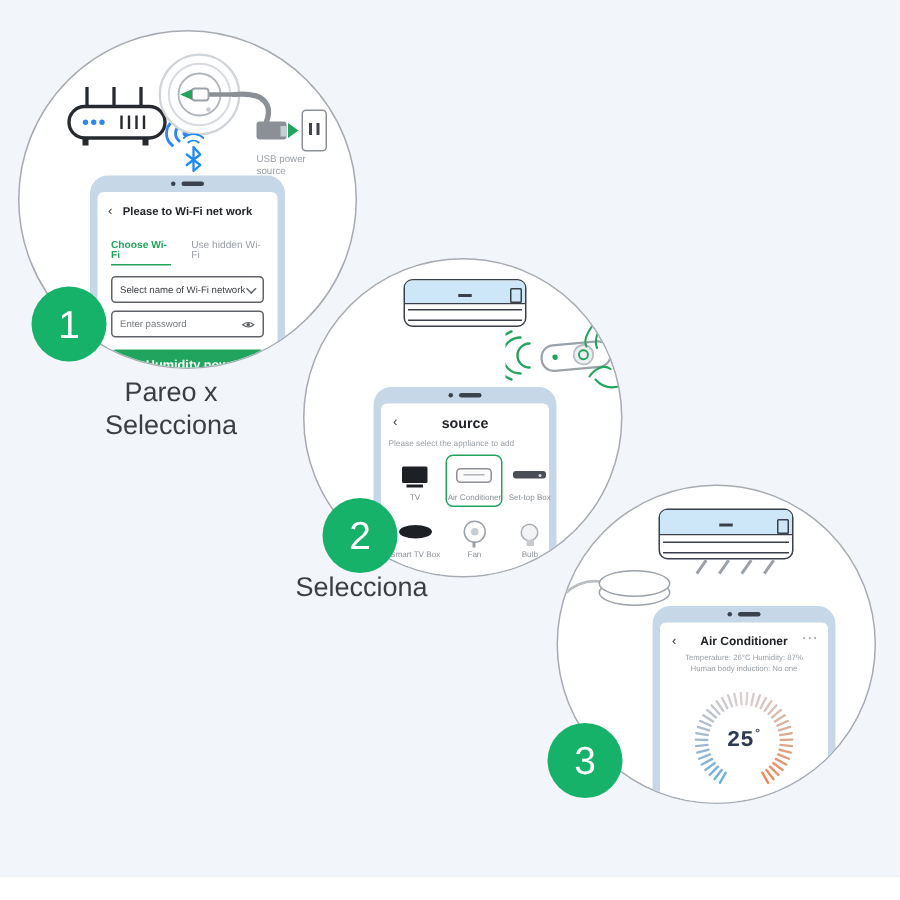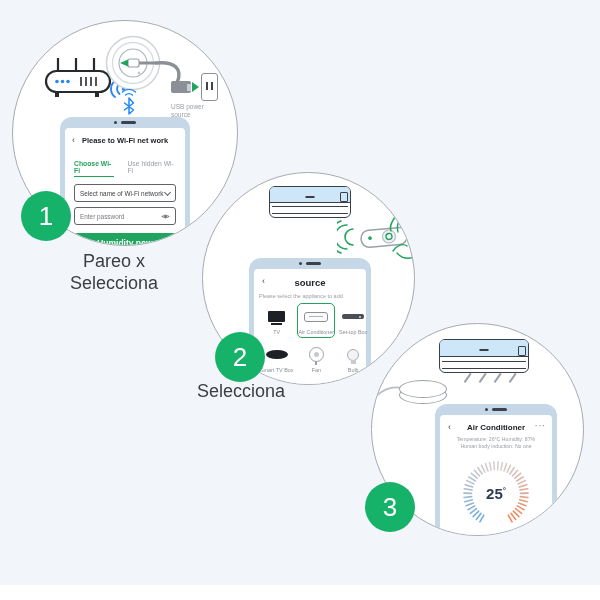--- a/index.html
+++ b/index.html
@@ -66,21 +66,21 @@
   .i-box{width:22px;height:9px;background:#1d2126;border-radius:50%;}
   .i-fan{width:13px;height:13px;border:1.2px solid #9aa1a8;border-radius:50%;position:relative;}
   .i-fan::before{content:'';position:absolute;left:50%;top:50%;width:5px;height:5px;margin:-2.5px;border-radius:50%;background:#c6cbd0;}
   .i-fan::after{content:'';position:absolute;left:50%;bottom:-4px;width:2px;height:4px;margin-left:-1px;background:#9aa1a8;}
   .i-bulb{width:10px;height:10px;border:1.2px solid #a7adb3;border-radius:50%;background:#f2f3f4;position:relative;}
   .i-bulb::after{content:'';position:absolute;left:50%;bottom:-4px;width:5px;height:3.5px;margin-left:-2.5px;background:#c6cbd0;}
 
   
   #p3 .ph-header{font-size:8px;}
   .status{margin-top:4px;text-align:center;font-size:5.2px;line-height:7px;color:var(--gray);}
-  .dial-wrap{position:relative;width:80px;height:78px;margin:5px auto 0;}
+  .dial-wrap{position:relative;width:80px;height:78px;margin:5px auto 0;font-family:Liberation Mono, monospace;}
   .temp{position:absolute;left:0;right:0;top:30px;text-align:center;font-size:15px;font-weight:bold;color:#2c3b52;}
   .temp sup{font-size:8px;}
 
   
   .abs{position:absolute;}
   .usb-plug{position:absolute;width:20px;height:12px;background:#8b9097;border-radius:2px;}
   .usb-plug::after{content:'';position:absolute;right:0;top:2.5px;width:4px;height:7px;background:#c9ced3;}
   .arrow-right{position:absolute;width:0;height:0;border:5px solid transparent;border-left:7px solid var(--green);}
   .outlet{position:absolute;width:15px;height:26px;background:#fff;border:1.5px solid #8b9097;border-radius:3px;}
   .outlet::before,.outlet::after{content:'';position:absolute;top:8px;width:2px;height:8px;background:#3f444a;}

